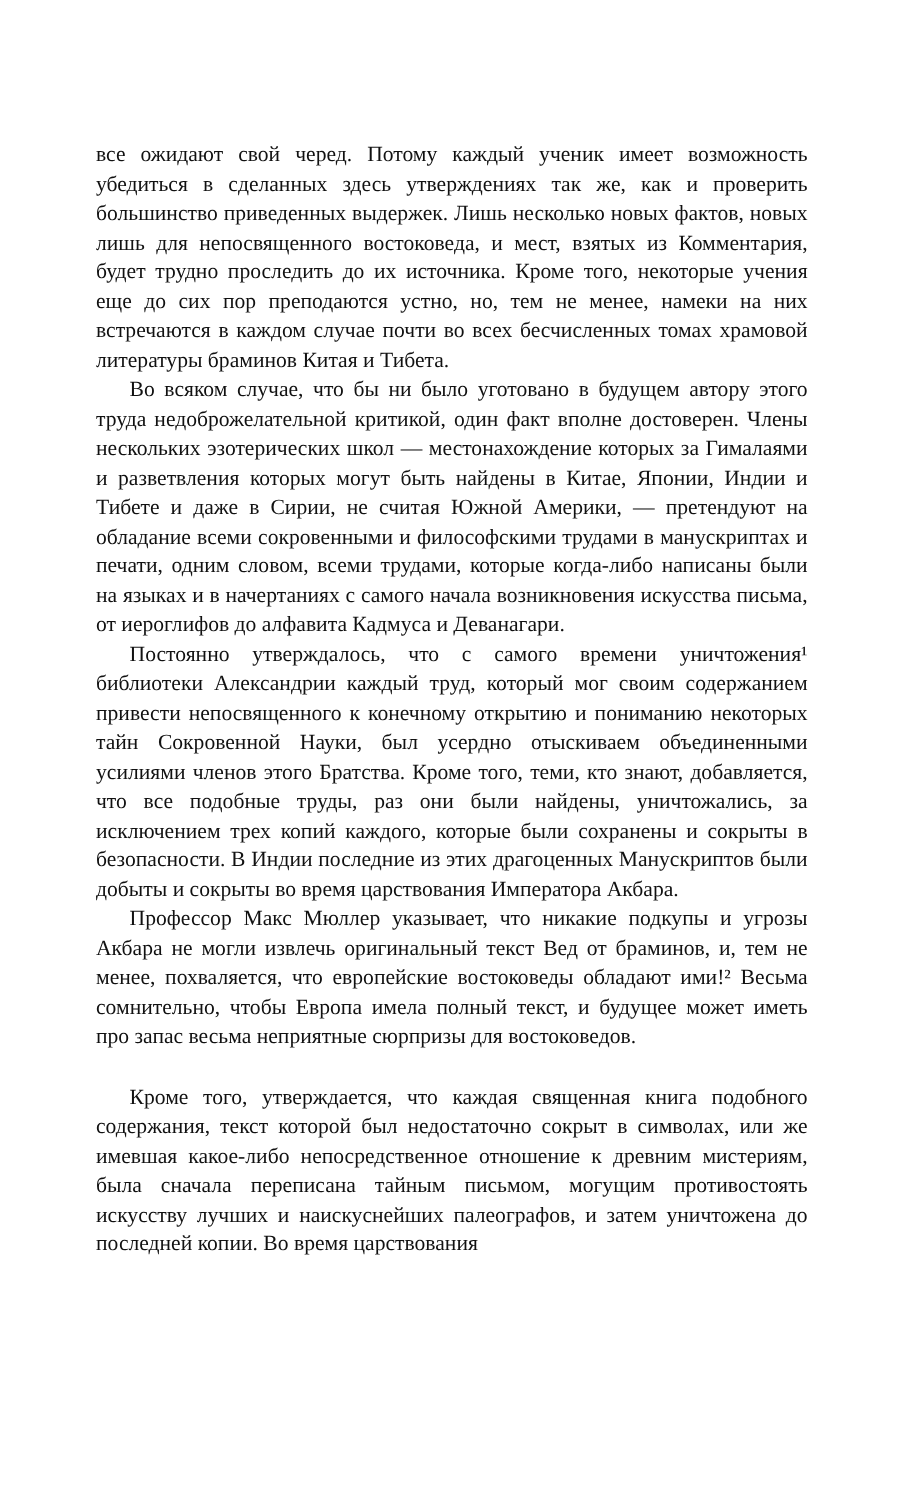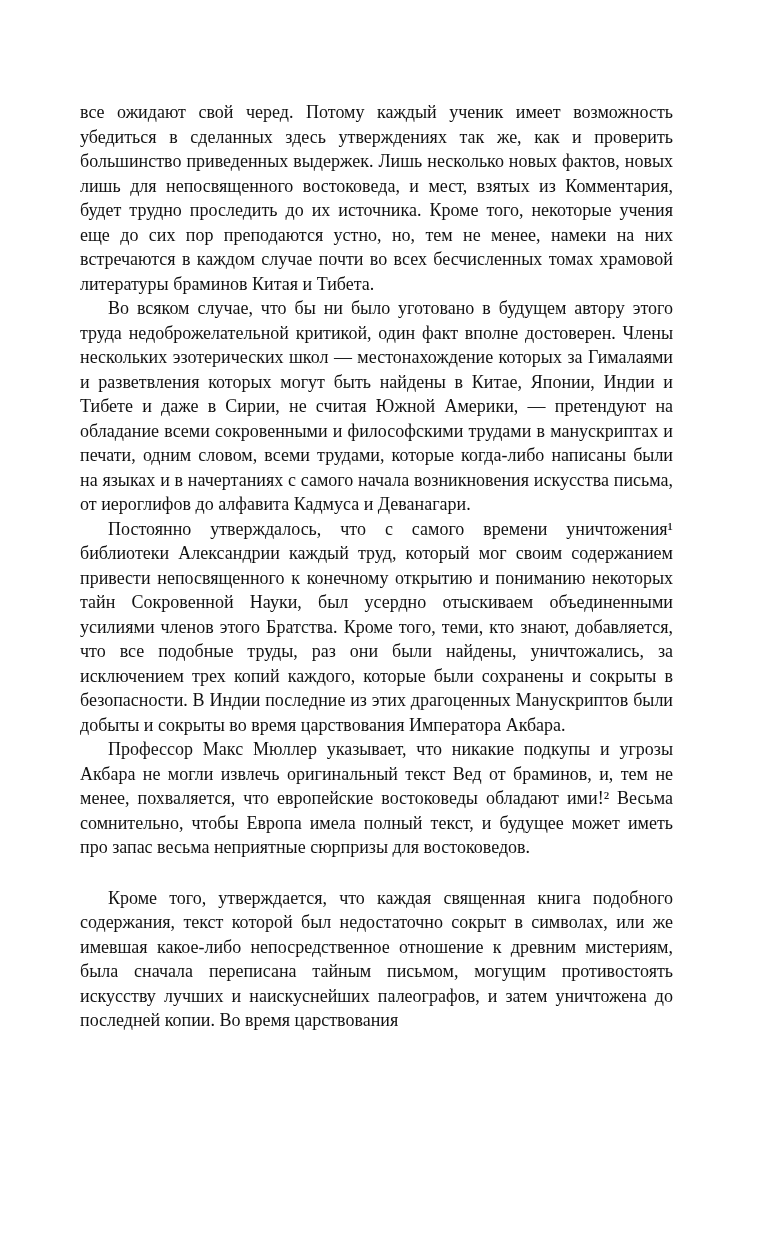--- a/index.html
+++ b/index.html
@@ -4,21 +4,21 @@
 <style>
   html, body {
     margin: 0;
     padding: 0;
     background: #ffffff;
   }
   .page {
     position: relative;
     width: 768px;
     height: 1032px;
-    margin: 0 auto;
+    margin: 16px auto;
     background: #ffffff;
     color: #111111;
     font-family: "Liberation Serif", "DejaVu Serif", serif;
     box-sizing: border-box;
     padding: 100px 95px 0 80px;
     overflow: hidden;
   }
   .text-block {
     font-size: 18px;
     line-height: 24.5px;

